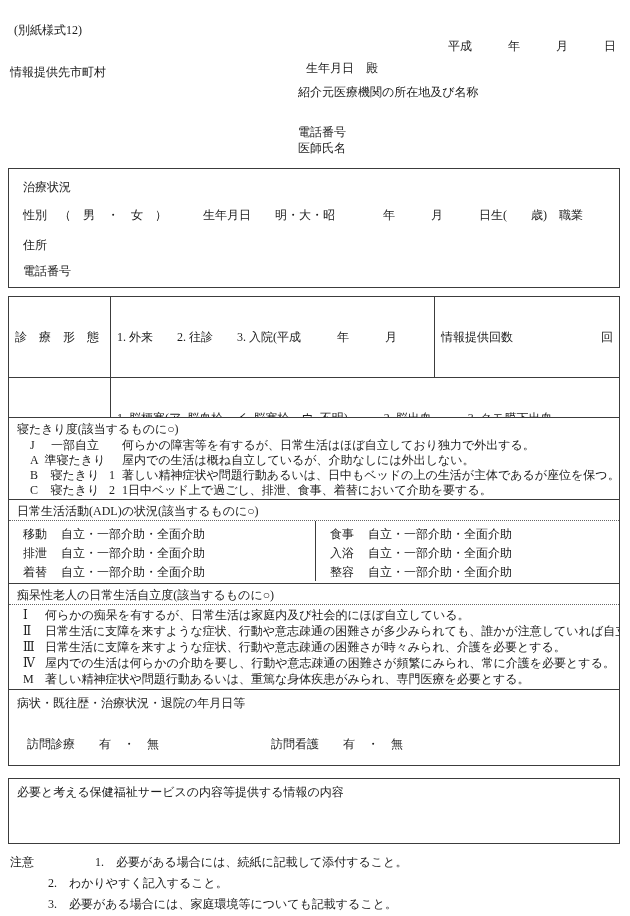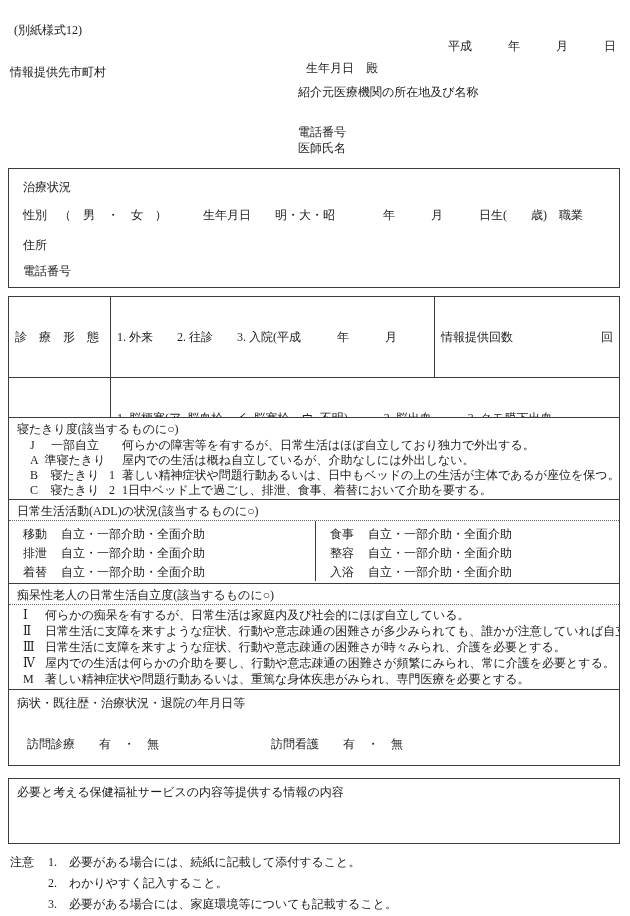--- a/index.html
+++ b/index.html
@@ -53,21 +53,21 @@
   .dm-rows { padding-top:2px; }
 
   #status-section { height:76px; }
 
   
   #services-box { top:778px; height:66px; }
   #services-box .sec-title { padding-top:5px; }
 
   
   #notes { position:absolute; left:10px; top:852px; }
-  .note-line { line-height:21px; white-space:pre; }
+  .note-line { line-height:21px; white-space:pre;gap:47px; }
   .note-first { display:flex; }
   .note-label { margin-right:14px; }
   .note-indent { margin-left:38px; }
 </style>
 </head>
 <body>
 
 <div class="abs" style="left:14px;top:22px">(別紙様式12)</div>
 <div class="abs" style="right:14px;top:38px">平成　　　年　　　月　　　日</div>
 <div class="abs" style="left:10px;top:64px">情報提供先市町村</div>
@@ -163,22 +163,22 @@
   <div class="section" id="adl-section">
     <div class="sec-title">日常生活活動(ADL)の状況(該当するものに○)</div>
     <div class="adl-cols dotted">
       <div class="adl-col left">
         <div class="adl-row"><span class="adl-label">移動</span><span>自立・一部介助・全面介助</span></div>
         <div class="adl-row"><span class="adl-label">排泄</span><span>自立・一部介助・全面介助</span></div>
         <div class="adl-row"><span class="adl-label">着替</span><span>自立・一部介助・全面介助</span></div>
       </div>
       <div class="adl-col right">
         <div class="adl-row"><span class="adl-label">食事</span><span>自立・一部介助・全面介助</span></div>
+        <div class="adl-row"><span class="adl-label">入浴</span><span>自立・一部介助・全面介助</span></div>
         <div class="adl-row"><span class="adl-label">整容</span><span>自立・一部介助・全面介助</span></div>
-        <div class="adl-row"><span class="adl-label">入浴</span><span>自立・一部介助・全面介助</span></div>
       </div>
     </div>
   </div>
 
   <div class="section" id="dementia-section">
     <div class="sec-title">痴呆性老人の日常生活自立度(該当するものに○)</div>
     <div class="dm-rows dotted">
       <div class="dm-row"><span class="dm-grade">Ⅰ</span><span class="dm-desc">何らかの痴呆を有するが、日常生活は家庭内及び社会的にほぼ自立している。</span></div>
       <div class="dm-row"><span class="dm-grade">Ⅱ</span><span class="dm-desc">日常生活に支障を来すような症状、行動や意志疎通の困難さが多少みられても、誰かが注意していれば自立可能。</span></div>
       <div class="dm-row"><span class="dm-grade">Ⅲ</span><span class="dm-desc">日常生活に支障を来すような症状、行動や意志疎通の困難さが時々みられ、介護を必要とする。</span></div>

